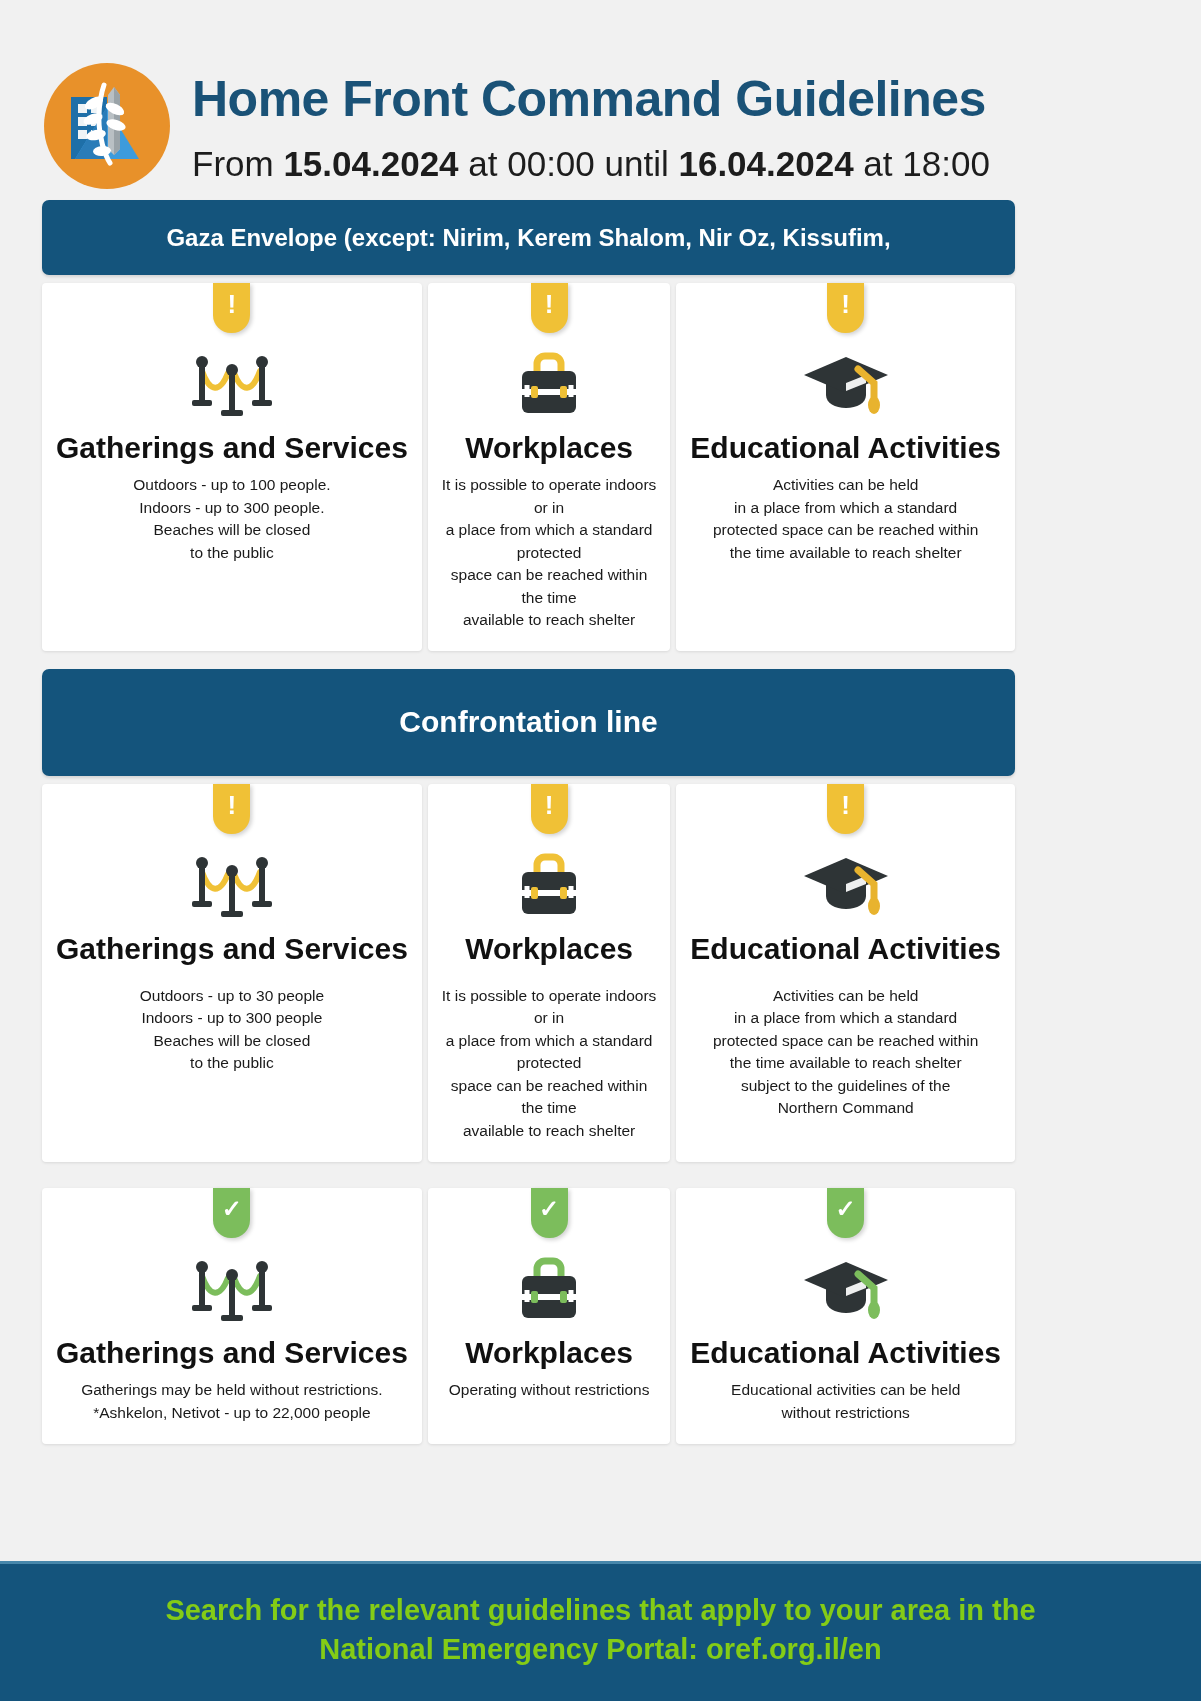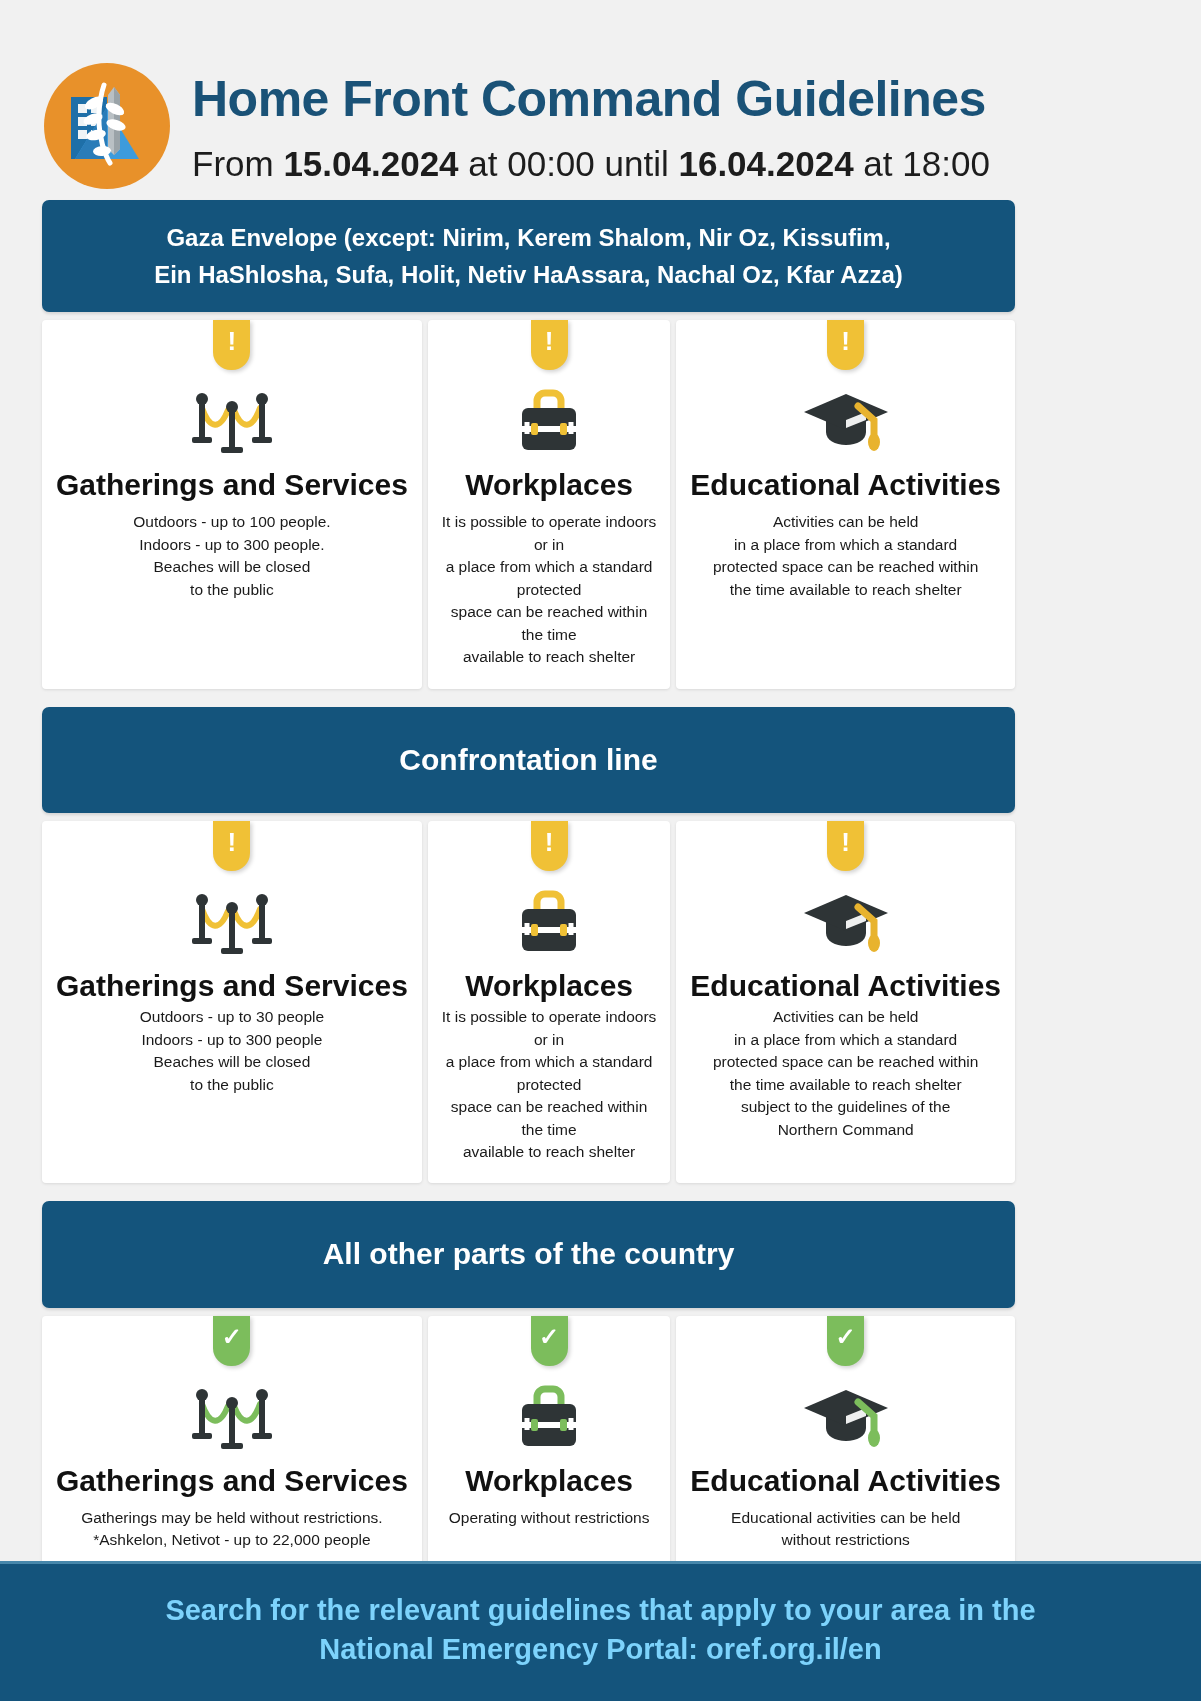--- a/index.html
+++ b/index.html
@@ -121,32 +121,32 @@
     margin-top: 12px;
     line-height: 1.1;
     white-space: nowrap;
   }
   .card-body {
     font-size: 15.5px;
     color: #1a1a1a;
     line-height: 1.45;
     margin-top: 10px;
   }
-  .card-body.tight { margin-top: 4px; }
+  .card-body.tight { margin-top: 20px; }
   .card-body .ln { display: block; }
 
   
   .footer {
     position: absolute;
     left: 0;
     bottom: 0;
     width: 1201px;
     background: #14547c;
     border-top: 3px solid #4787ab;
-    color: #7dd3fc;
+    color: #84cc16;
     text-align: center;
     font-size: 29px;
     font-weight: bold;
     line-height: 1.35;
     padding: 27px 20px 32px 20px;
   }
   .sp-18 { height: 18px; }
 </style>
 </head>
 <body>
@@ -185,21 +185,20 @@
       </svg>
     </div>
     <div class="header-text">
       <div class="main-title">Home Front Command Guidelines</div>
       <div class="sub-title"><span>From </span><b>15.04.2024</b><span> at 00:00 until </span><b>16.04.2024</b><span> at 18:00</span></div>
     </div>
   </div>
 
   <div class="banner tall">
     <div>Gaza Envelope (except: Nirim, Kerem Shalom, Nir Oz, Kissufim,</div>
-    <div>Ein HaShlosha, Sufa, Holit, Netiv HaAssara, Nachal Oz, Kfar Azza)</div>
   </div>
 
   <div class="cards">
 
     <div class="card">
       <div class="badge warn">!</div>
       <div class="card-icon">
         <svg width="92" height="66" viewBox="0 0 92 66" aria-hidden="true">
           <g fill="#f0c136">
             <path d="M16 18 C24 40 34 40 42 20" stroke="#f0c136" stroke-width="6" fill="none" stroke-linecap="round"></path>
@@ -346,23 +345,20 @@
         <span class="ln">protected space can be reached within</span>
         <span class="ln">the time available to reach shelter</span>
         <span class="ln">subject to the guidelines of the</span>
         <span class="ln">Northern Command</span>
       </div>
     </div>
   </div>
 
   <div class="sp-18"></div>
 
-  <div class="banner single">
-    <div>All other parts of the country</div>
-  </div>
 
   <div class="cards">
 
     <div class="card">
       <div class="badge ok">✓</div>
       <div class="card-icon">
         <svg width="92" height="66" viewBox="0 0 92 66" aria-hidden="true">
           <path d="M16 18 C24 40 34 40 42 20" stroke="#7cbd5c" stroke-width="6" fill="none" stroke-linecap="round"></path>
           <path d="M48 20 C56 40 66 40 74 18" stroke="#7cbd5c" stroke-width="6" fill="none" stroke-linecap="round"></path>
           <g fill="#2e3436">

